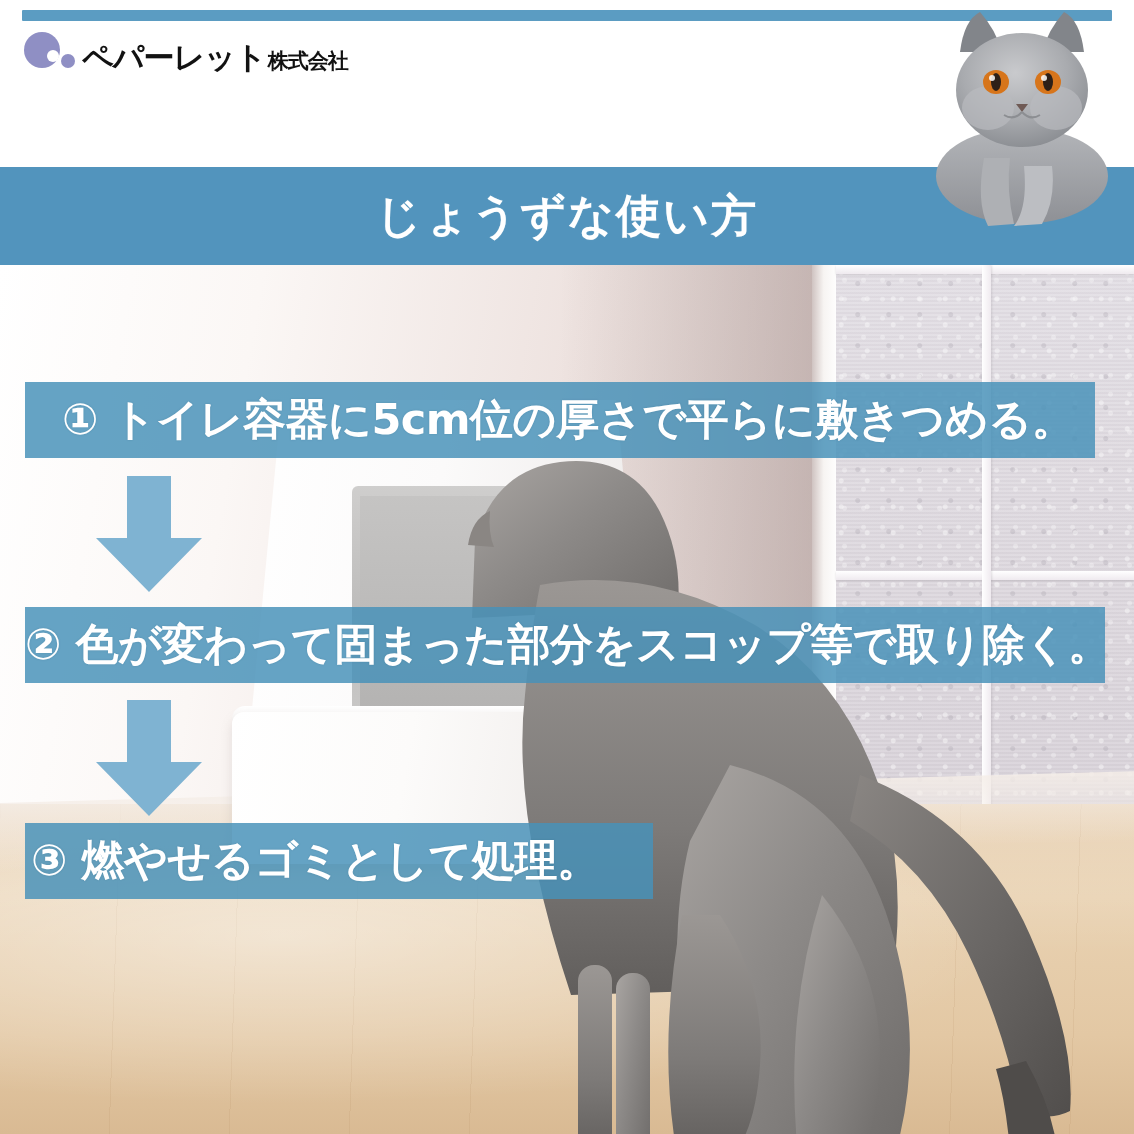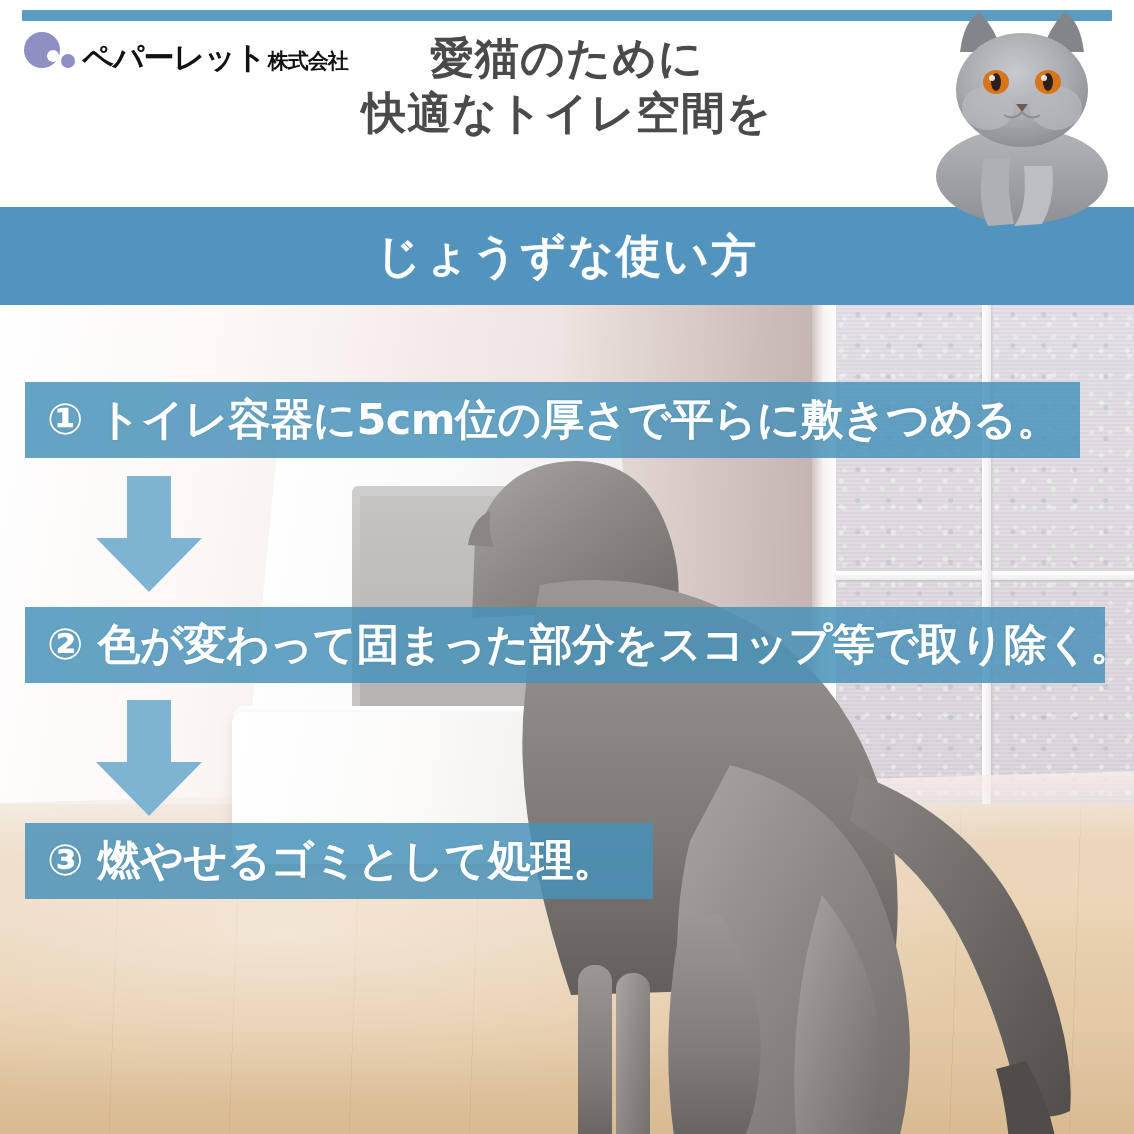--- a/index.html
+++ b/index.html
@@ -112,21 +112,20 @@
 
   
   .banner {
     position: absolute;
     left: 0;
     top: 167px;
     width: 1134px;
     height: 98px;
     background: #5294bd;
     z-index: 4;
-    margin-top: 40px;
   }
   .banner-title {
     position: absolute;
     left: 0; top: 0;
     width: 1134px;
     height: 98px;
     display: flex;
     align-items: center;
     justify-content: center;
     color: #ffffff;
@@ -318,26 +317,26 @@
     display: flex;
     align-items: center;
     z-index: 5;
   }
   .band-text {
     color: #ffffff;
     font-weight: 700;
     white-space: nowrap;
     text-shadow: 0 0 2px rgba(40,90,120,.25);
   }
-  #band-1 { left: 25px; top: 382px; width: 1055px; height: 76px; }
+  #band-1 { left: 25px; top: 382px; width: 1055px; height: 76px; padding-left: 15px; }
   #band-1 .band-text { font-size: 43px; padding-left: 22px; letter-spacing: -0.5px; }
   #band-2 { left: 25px; top: 607px; width: 1080px; height: 76px; }
-  #band-2 .band-text { font-size: 43px; padding-left: 22px; letter-spacing: -0.5px; }
+  #band-2 .band-text { font-size: 43px; letter-spacing: -0.5px; }
   #band-3 { left: 25px; top: 823px; width: 628px; height: 76px; }
-  #band-3 .band-text { font-size: 43px; padding-left: 22px; letter-spacing: -0.5px; }
+  #band-3 .band-text { font-size: 43px; padding-left: 6px; letter-spacing: -0.5px; }
 
   
   .arrow {
     position: absolute;
     z-index: 5;
     width: 110px;
     height: 118px;
   }
   #arrow-1 { left: 94px; top: 476px; }
   #arrow-2 { left: 94px; top: 700px; }
@@ -429,24 +428,20 @@
       <span class="big"></span>
       <span class="eye"></span>
       <span class="small"></span>
     </span>
     <span class="logo-text">
       <span>ペパーレット</span>
       <span class="kk">株式会社</span>
     </span>
   </div>
 
-  <div class="headline">
-    <span class="l1">愛猫のために</span>
-    <span class="l2">快適なトイレ空間を</span>
-  </div>
 
   <div class="banner">
     <div class="banner-title">じょうずな使い方</div>
   </div>
 
   <div class="cat-cutout">
     <svg width="196" height="218" viewBox="0 0 196 218">
       <defs>
         <radialGradient id="hfur" cx="45%" cy="35%" r="72%">
           <stop offset="0%" stop-color="#c9cacd"></stop>

